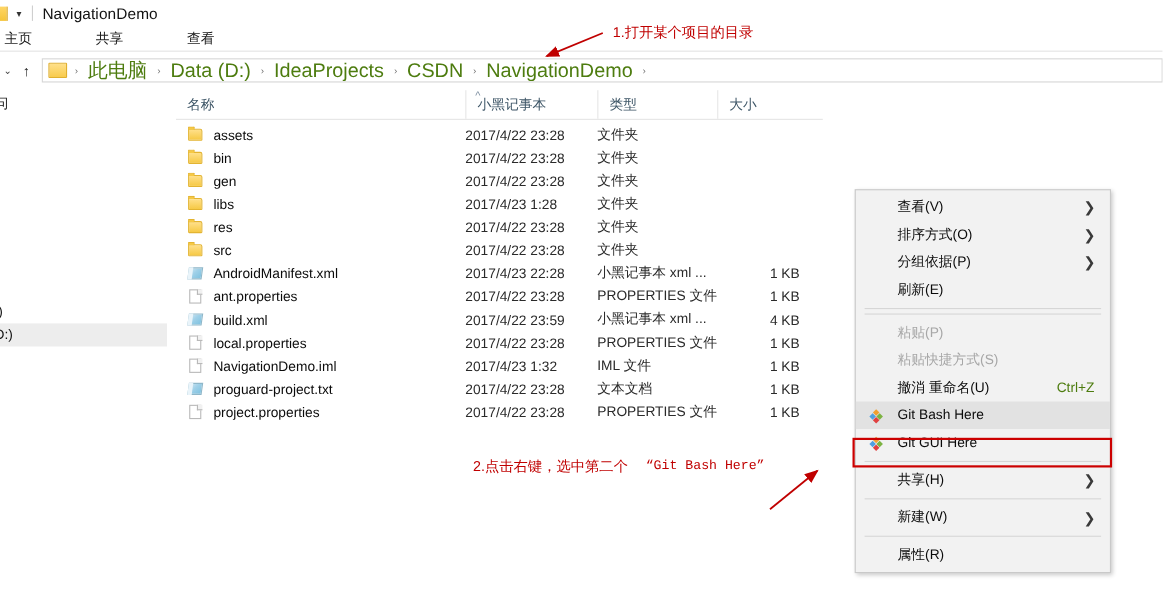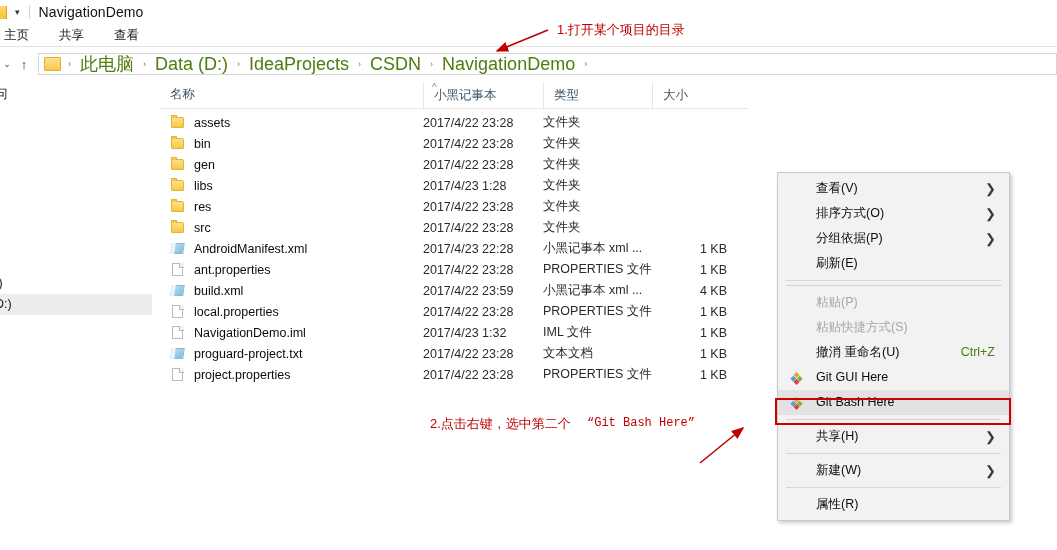--- a/index.html
+++ b/index.html
@@ -50,20 +50,21 @@
   }
 
   
   .tabsbar {
     position: absolute;
     left: 0; top: 24px;
     width: 1057px; height: 22px;
     background: #ffffff;
     display: flex;
     align-items: center;
+    gap: 28px;
   }
   .tab {
     font-size: 12.5px;
     color: #1a1a1a;
     padding: 2px 0;
     margin-right: 30px;
     cursor: default;
   }
   .tab:first-child { margin-left: 4px; }
 
@@ -403,21 +404,21 @@
     <div class="nav-item">下载</div>
     <div class="nav-item">音乐</div>
     <div class="nav-item">桌面</div>
     <div class="nav-item">S (C:)</div>
     <div class="nav-item selected">ata (D:)</div>
     <div class="nav-item">盘</div>
   </div>
 
 <div class="colheaders" id="colheaders">
   <div class="sort-asc">^</div>
-<div class="colhdr first" style="left: 0px; width: 263px; font-family: Liberation Mono, monospace;">名称</div>
+<div class="colhdr first" style="left: 0px; width: 263px;">名称</div>
     <div class="colhdr" style="left: 263px; width: 120px;">小黑记事本</div>
     <div class="colhdr" style="left: 383px; width: 122px;">类型</div>
     <div class="colhdr" style="left: 492px; width: 83px;">大小</div>
   </div>
 
 <div class="filelist" id="filelist">
     <div class="row">
       <div class="cell-name">
         <span class="ico ico-folder"></span>
         <span>assets</span>
@@ -539,32 +540,32 @@
 <div class="ctxmenu" id="ctxmenu">
     <div class="mi"><span>查看(V)</span><span class="chev">❯</span></div>
     <div class="mi"><span>排序方式(O)</span><span class="chev">❯</span></div>
     <div class="mi"><span>分组依据(P)</span><span class="chev">❯</span></div>
     <div class="mi"><span>刷新(E)</span></div>
     <div class="mi-sep"></div>
     <div class="mi-sep"></div>
     <div class="mi disabled"><span>粘贴(P)</span></div>
     <div class="mi disabled"><span>粘贴快捷方式(S)</span></div>
     <div class="mi"><span>撤消 重命名(U)</span><span class="accel">Ctrl+Z</span></div>
+    <div class="mi highlight"><span class="git-ico"><svg viewBox="0 0 16 16" width="15" height="15">
+          <polygon points="8,1 11.2,4.2 8,7.4 4.8,4.2" fill="#f0a030"></polygon>
+          <polygon points="4.6,5 7.8,8.2 4.6,11.4 1.4,8.2" fill="#4f9fe0"></polygon>
+          <polygon points="11.4,5 14.6,8.2 11.4,11.4 8.2,8.2" fill="#7cb342"></polygon>
+          <polygon points="8,8.6 11.2,11.8 8,15 4.8,11.8" fill="#e04040"></polygon>
+        </svg></span><span>Git Bash Here</span></div>
     <div class="mi"><span class="git-ico"><svg viewBox="0 0 16 16" width="15" height="15">
           <polygon points="8,1 11.2,4.2 8,7.4 4.8,4.2" fill="#f0a030"></polygon>
           <polygon points="4.6,5 7.8,8.2 4.6,11.4 1.4,8.2" fill="#4f9fe0"></polygon>
           <polygon points="11.4,5 14.6,8.2 11.4,11.4 8.2,8.2" fill="#7cb342"></polygon>
           <polygon points="8,8.6 11.2,11.8 8,15 4.8,11.8" fill="#e04040"></polygon>
         </svg></span><span>Git GUI Here</span></div>
-    <div class="mi highlight"><span class="git-ico"><svg viewBox="0 0 16 16" width="15" height="15">
-          <polygon points="8,1 11.2,4.2 8,7.4 4.8,4.2" fill="#f0a030"></polygon>
-          <polygon points="4.6,5 7.8,8.2 4.6,11.4 1.4,8.2" fill="#4f9fe0"></polygon>
-          <polygon points="11.4,5 14.6,8.2 11.4,11.4 8.2,8.2" fill="#7cb342"></polygon>
-          <polygon points="8,8.6 11.2,11.8 8,15 4.8,11.8" fill="#e04040"></polygon>
-        </svg></span><span>Git Bash Here</span></div>
     <div class="mi-sep"></div>
     <div class="mi"><span>共享(H)</span><span class="chev">❯</span></div>
     <div class="mi-sep"></div>
     <div class="mi"><span>新建(W)</span><span class="chev">❯</span></div>
     <div class="mi-sep"></div>
     <div class="mi"><span>属性(R)</span></div>
   </div>
 <div class="redbox"></div>
 
 <div class="anno" id="anno-1" style="left:557px; top:21px;">1.打开某个项目的目录</div>

